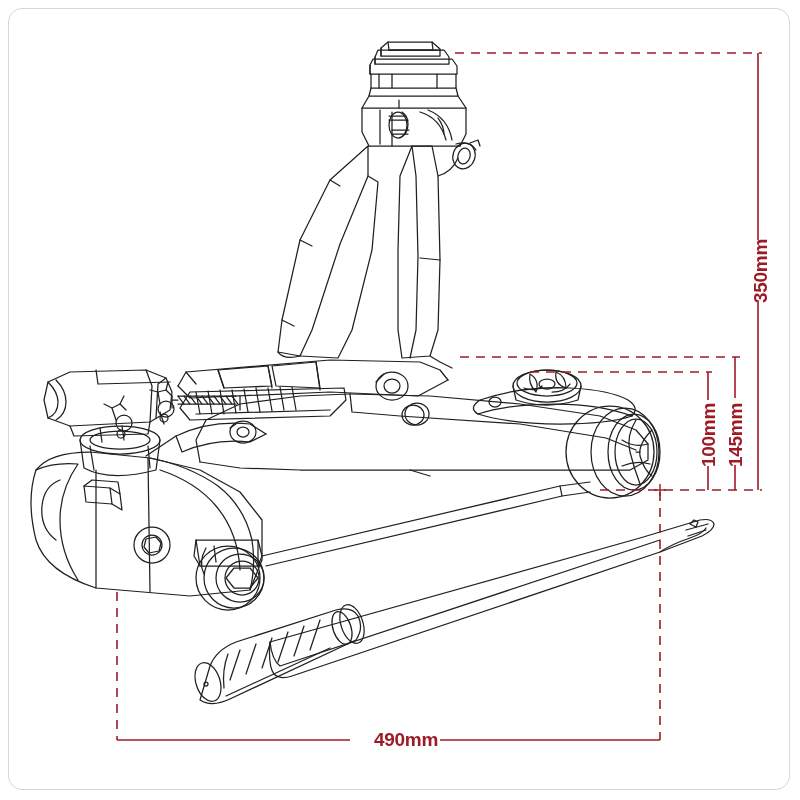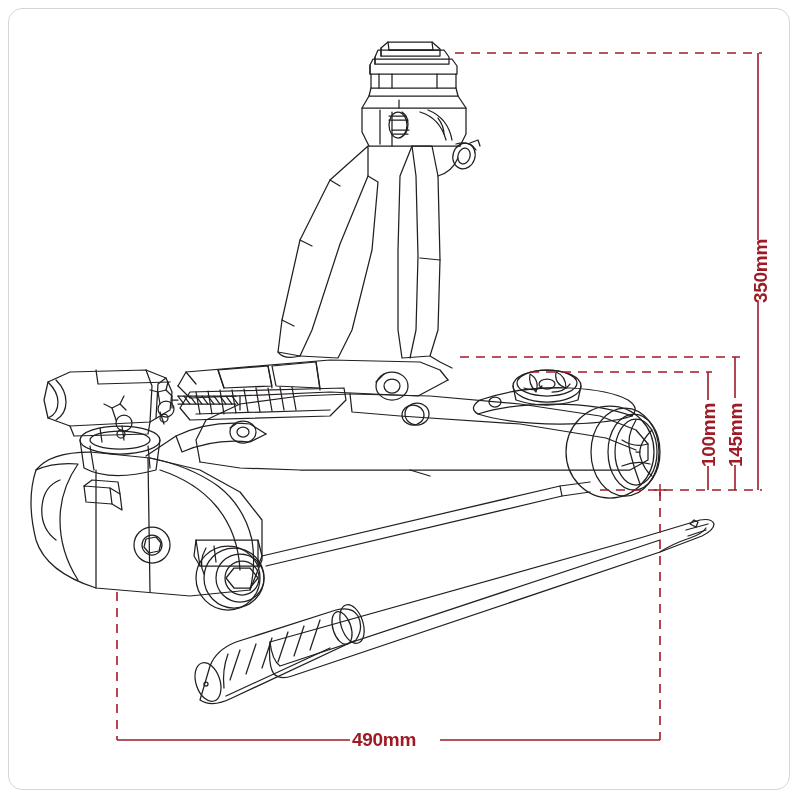--- a/index.html
+++ b/index.html
@@ -301,15 +301,15 @@
 
     </g>
   </svg>
 
   <div class="dimlabel vert" style="left:716px;top:260px;width:90px;text-align:center;">350mm</div>
 
   <div class="dimlabel vert" style="left:692px;top:424px;width:88px;text-align:center;">145mm</div>
 
   <div class="dimlabel vert" style="left:665px;top:424px;width:88px;text-align:center;">100mm</div>
 
-  <div class="dimlabel" style="left:352px;top:729px;width:86px;text-align:left;">490mm</div>
+  <div class="dimlabel" style="left:352px;top:729px;width:86px;text-align:right;">490mm</div>
 
 </div>
 
 </body></html>

